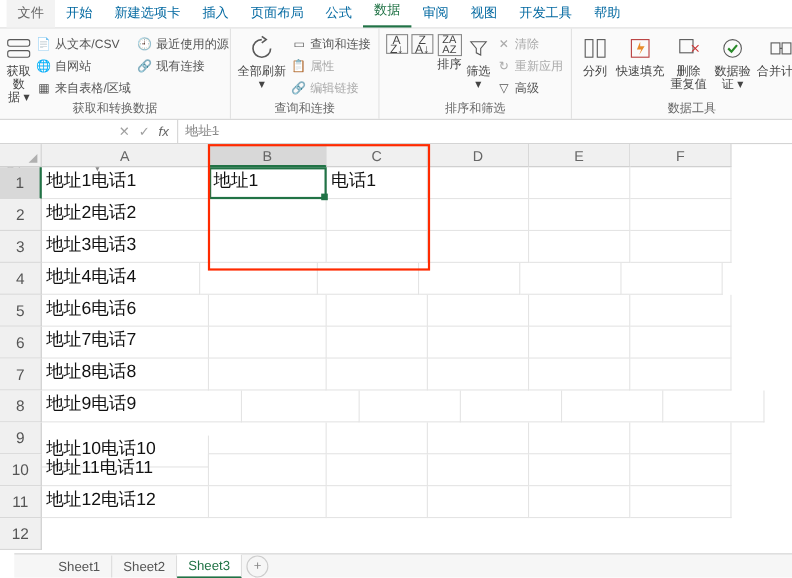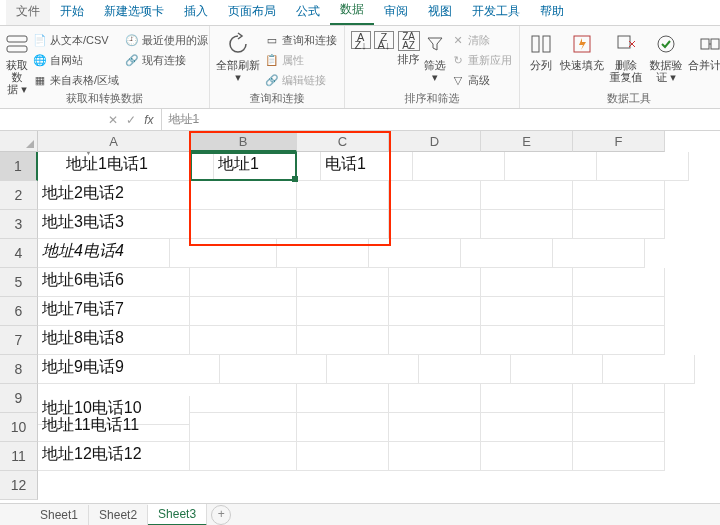--- a/index.html
+++ b/index.html
@@ -41,21 +41,21 @@
   .rowhead { width:38px; background:#f0f0f0; border-right:1px solid #ccc; border-bottom:1px solid #d8d8d8; text-align:center; font-size:14px; color:#555; line-height:29px; height:29px;}
   .rowhead.sel { background:#d8d8d8; border-right:2px solid #217346;}
   .cells { position:absolute; left:38px; top:21px; right:0; bottom:0;}
   .row { display:flex; height:29px;}
   .cell { height:29px; border-right:1px solid #e4e4e4; border-bottom:1px solid #e4e4e4; font-size:16px; padding:2px 4px 0; color:#111; white-space:nowrap; overflow:hidden;}
   .active-cell { position:absolute; border:2px solid #217346; pointer-events:none;}
   .active-cell::after { content:""; position:absolute; right:-3px; bottom:-3px; width:6px; height:6px; background:#217346;}
   .redbox { position:absolute; border:2px solid #ff2a00; pointer-events:none;}
 
   
-  .sheettabs { position:absolute; bottom:0; left:0; right:0; height:22px; background:#f6f6f6; border-top:1px solid #d4d4d4; display:flex; align-items:center; padding-left:30px; font-size:12px;}
+  .sheettabs { position:absolute; bottom:0; left:13px; right:0; height:22px; background:#f6f6f6; border-top:1px solid #d4d4d4; display:flex; align-items:center; padding-left:30px; font-size:12px;}
   .sheettab { padding:3px 10px; color:#555; border-right:1px solid #ddd;}
   .sheettab.active { background:#fff; border-bottom:2px solid #217346; color:#217346;}
   .addsheet { width:20px; height:20px; margin-left:4px; border:1px solid #ccc; border-radius:10px; text-align:center; line-height:16px; color:#888;}
 </style>
 </head>
 <body>
 
 <div class="tabstrip">
   <div class="tab file">文件</div>
   <div class="tab">开始</div>
@@ -270,21 +270,21 @@
       <div class="rowhead">6</div>
       <div class="rowhead">7</div>
       <div class="rowhead">8</div>
       <div class="rowhead">9</div>
       <div class="rowhead">10</div>
       <div class="rowhead">11</div>
       <div class="rowhead">12</div>
     </div>
   <div class="cells" id="cells">
       <div class="row">
-        <div class="cell" style="width: 152px; margin-left: 24px;">地址1电话1</div>
+        <div class="cell" style="width: 152px;">地址1电话1</div>
         <div class="cell" style="width: 107px;">地址1</div>
         <div class="cell" style="width: 92px;">电话1</div>
         <div class="cell" style="width: 92px;"></div>
         <div class="cell" style="width: 92px;"></div>
         <div class="cell" style="width: 92px;"></div>
       </div>
       <div class="row">
         <div class="cell" style="width: 152px;">地址2电话2</div>
         <div class="cell" style="width: 107px;"></div>
         <div class="cell" style="width: 92px;"></div>
@@ -294,21 +294,21 @@
       </div>
       <div class="row">
         <div class="cell" style="width: 152px;">地址3电话3</div>
         <div class="cell" style="width: 107px;"></div>
         <div class="cell" style="width: 92px;"></div>
         <div class="cell" style="width: 92px;"></div>
         <div class="cell" style="width: 92px;"></div>
         <div class="cell" style="width: 92px;"></div>
       </div>
       <div class="row">
-        <div class="cell" style="width: 132px; font-style: italic;">地址4电话4</div>
+        <div class="cell" style="width: 144px;">地址4电话4</div>
         <div class="cell" style="width: 107px;"></div>
         <div class="cell" style="width: 92px;"></div>
         <div class="cell" style="width: 92px;"></div>
         <div class="cell" style="width: 92px;"></div>
         <div class="cell" style="width: 92px;"></div>
       </div>
       <div class="row">
         <div class="cell" style="width: 152px;">地址6电话6</div>
         <div class="cell" style="width: 107px;"></div>
         <div class="cell" style="width: 92px;"></div>

